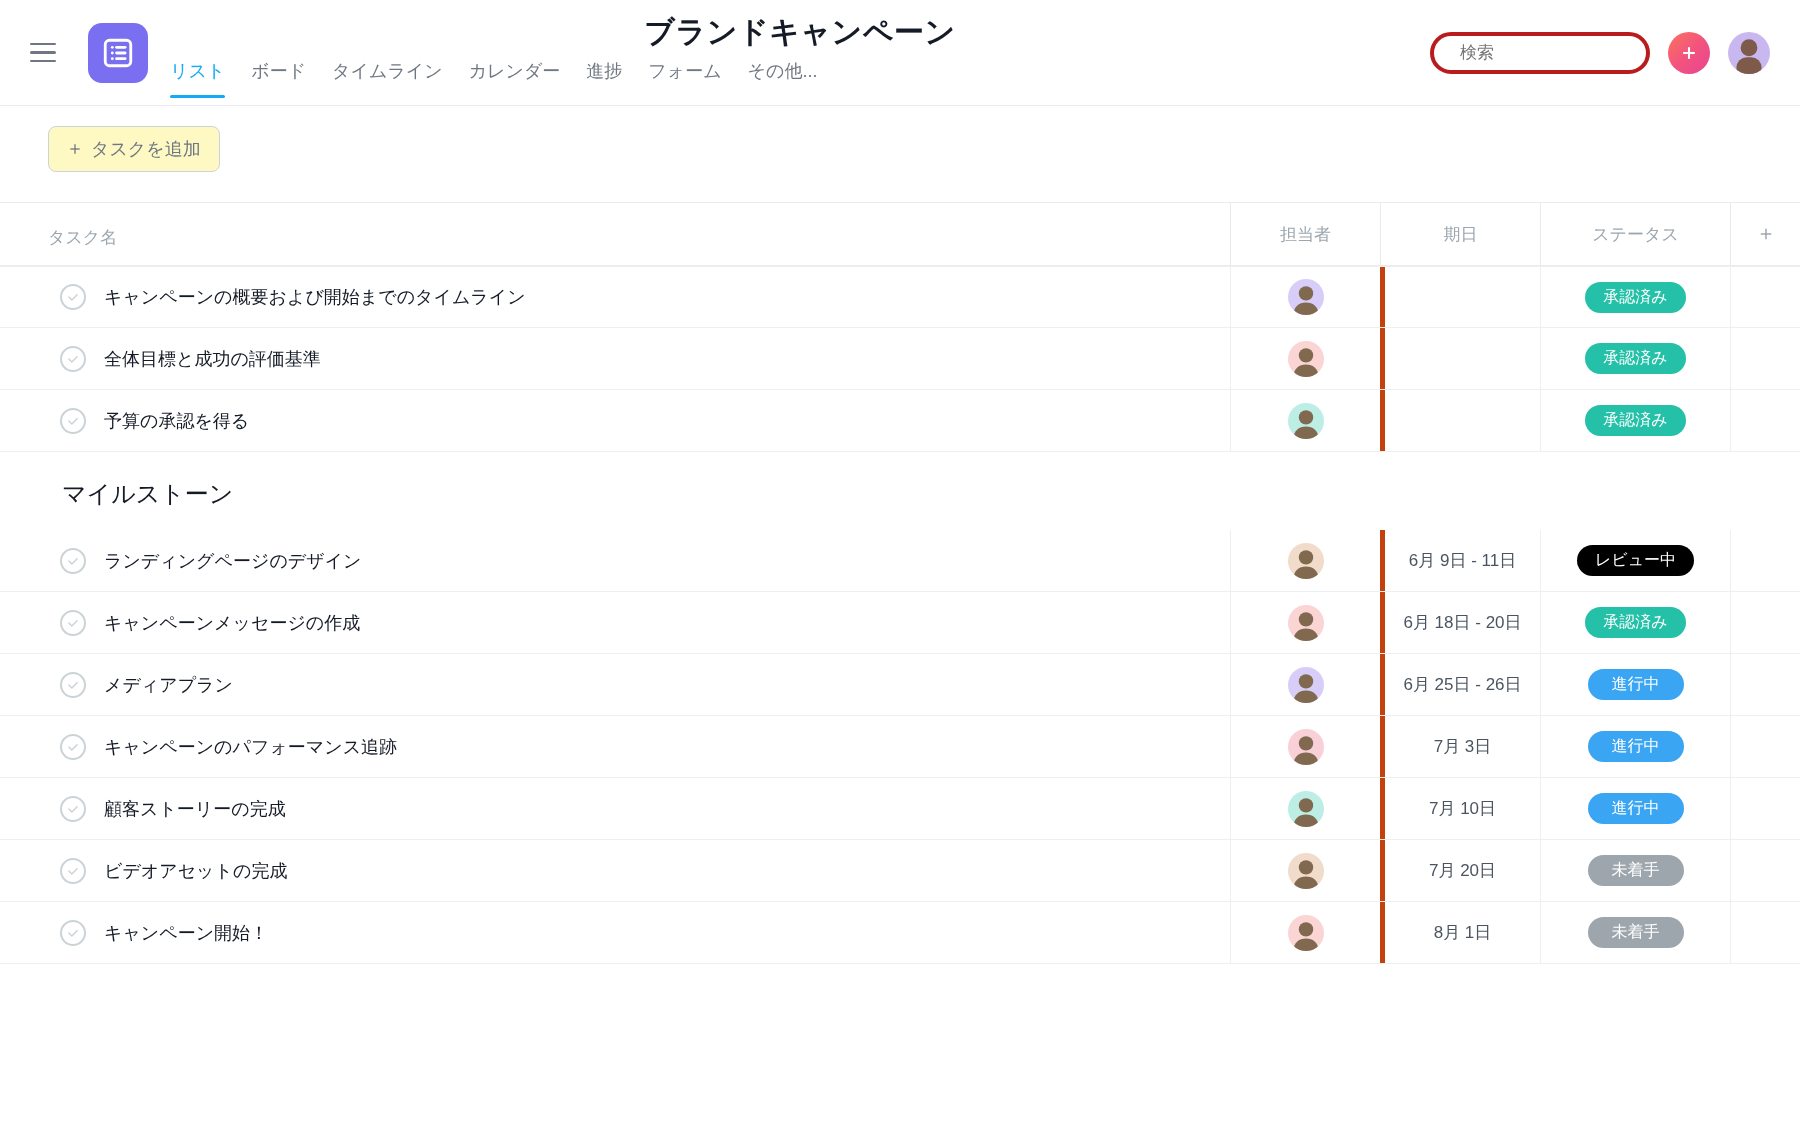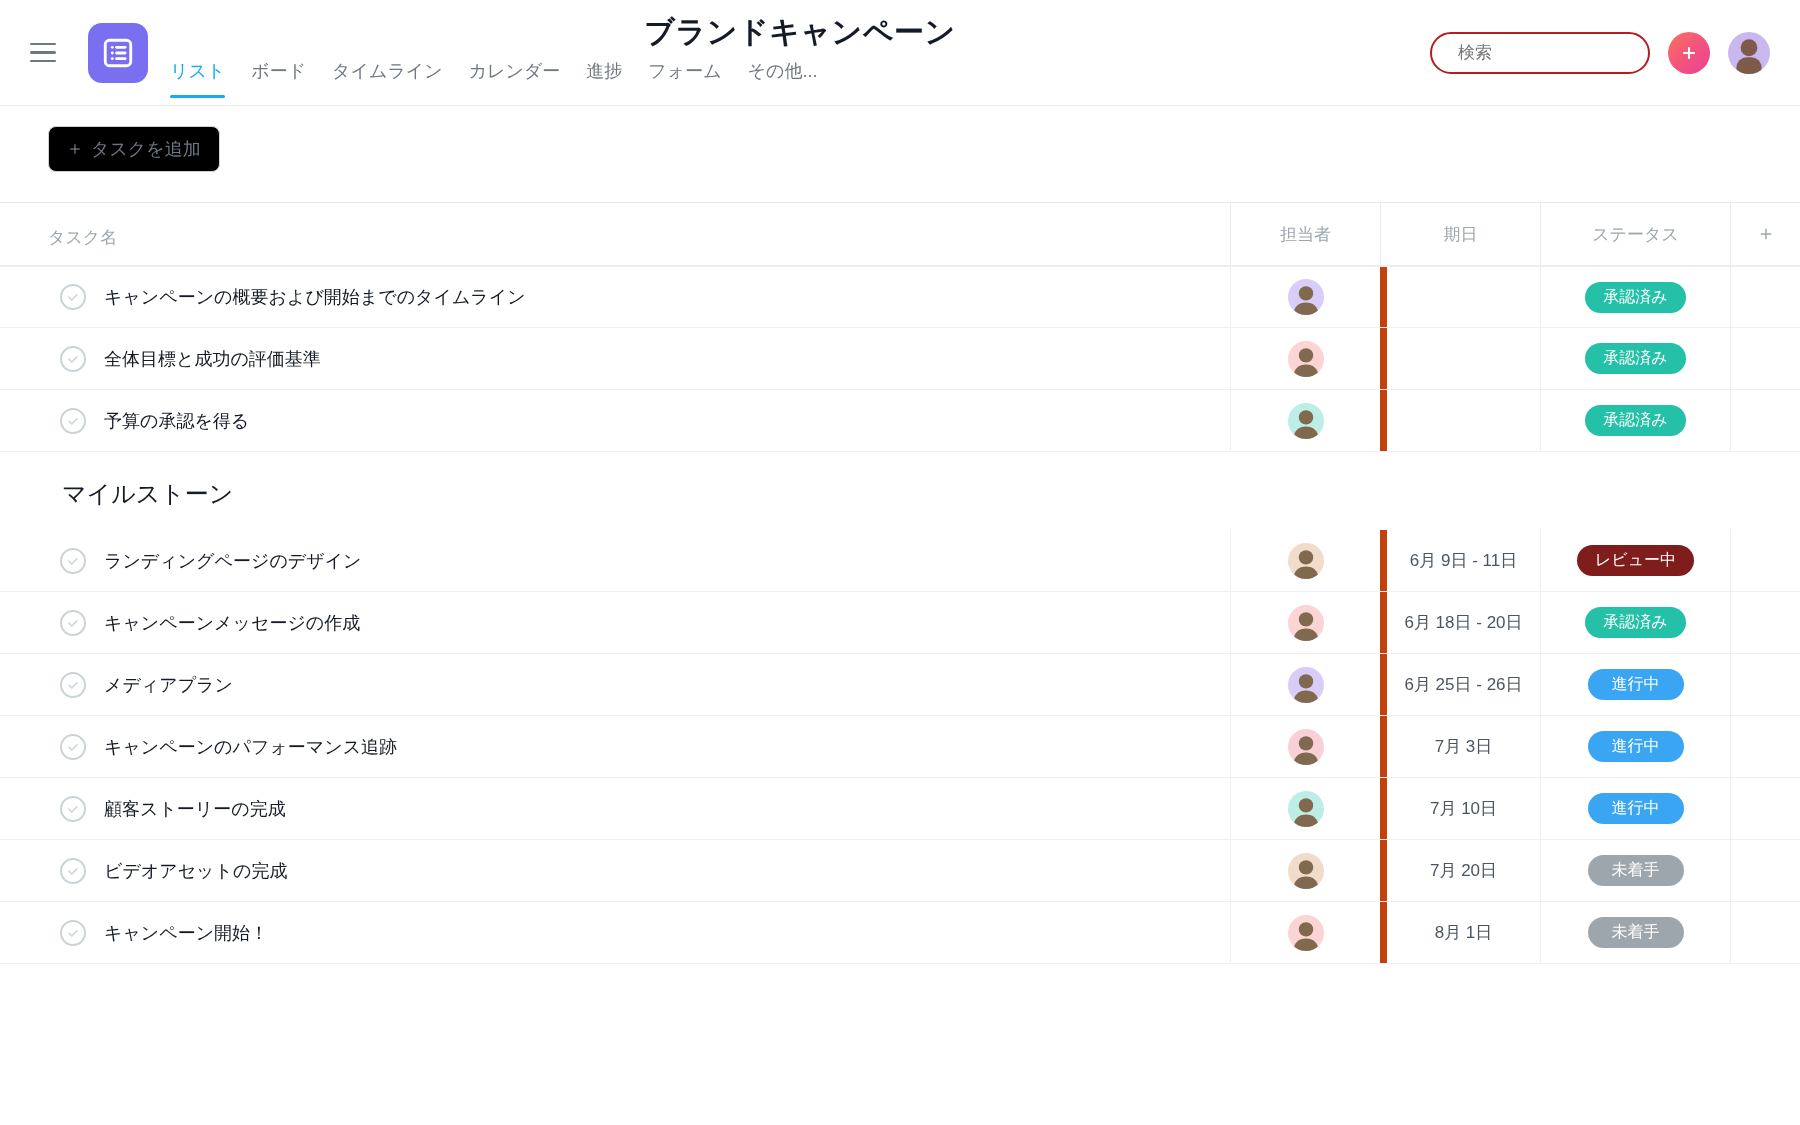--- a/index.html
+++ b/index.html
@@ -18,34 +18,34 @@
   }
   .project-icon svg { width:34px; height:34px; }
   .project-head { flex:1; }
   .project-title { font-size:30px; font-weight:600; letter-spacing:0.5px; margin-bottom:6px;text-align:center;}
   .tabs { display:flex; gap:26px; font-size:18px; color:#6f7782; }
   .tab { position:relative; padding-bottom:10px; cursor:pointer;}
   .tab.active { color:#14aaf5; }
   .tab.active::after { content:""; position:absolute; left:0; right:0; bottom:-5px; height:3px; background:#14aaf5; border-radius:2px;}
   .topbar-right { display:flex; align-items:center; gap:18px; }
   .search-wrap {
-    display:flex; align-items:center; width:220px; height:42px; border:2px solid #b91c1c; border-radius:21px; padding:0 16px; gap:10px; color:#9ca6af;
+    display:flex; align-items:center; width:220px; height:42px; border:4px solid #b91c1c; border-radius:21px; padding:0 16px; gap:10px; color:#9ca6af;
   }
   .search-wrap svg { width:18px; height:18px; }
   .search-wrap input { border:none; outline:none; font-size:17px; flex:1; background:transparent; color:#6f7782;}
   .add-btn {
     width:42px; height:42px; border-radius:50%; background:linear-gradient(135deg,#fc735e,#f2547d,#e84393); display:flex; align-items:center; justify-content:center; cursor:pointer;
   }
   .add-btn svg { width:20px; height:20px; }
   .avatar-top { width:42px; height:42px; border-radius:50%; background:#c9b8f0; overflow:hidden; display:flex; align-items:flex-end; justify-content:center;}
   
   
   .toolbar { padding:20px 48px 30px; }
   .add-task-btn {
-    display:inline-flex; align-items:center; gap:8px; height:46px; padding:0 18px; border:1px solid #cbd3d6; border-radius:8px; color:#6f7782; font-size:18px; cursor:pointer; background:#000000;
+    display:inline-flex; align-items:center; gap:8px; height:46px; padding:0 18px; border:1px solid #cbd3d6; border-radius:8px; color:#6f7782; font-size:18px; cursor:pointer; background:#fef9c3;
   }
   .add-task-btn svg{width:16px;height:16px;}
   
   
   .col-header {
     display:flex; align-items:center; border-top:1px solid #e8ecee; border-bottom:1px solid #e8ecee; height:64px; color:#9ca6af; font-size:17px;
   }
   .col-name   { flex:1; padding-left:48px;margin-top:7px; }
   .col-assign { width:150px; text-align:center; border-left:1px solid #e8ecee; height:100%; display:flex; align-items:center; justify-content:center;}
   .col-due    { width:160px; text-align:left; border-left:1px solid #e8ecee; height:100%; display:flex; align-items:center; justify-content:center;}
@@ -61,32 +61,32 @@
   .task-row {
     display:flex; align-items:center; height:62px; border-bottom:1px solid #edeff0;
   }
   .task-row:first-of-type{ border-top:1px solid #edeff0;}
   .task-check {
     width:26px; height:26px; border:2px solid #cbd3d6; border-radius:50%; margin-left:60px; margin-right:18px; display:flex; align-items:center; justify-content:center; cursor:pointer; flex-shrink:0;
   }
   .task-check svg{width:14px;height:14px;}
   .task-name { flex:1; font-size:18px; color:#151b26; }
   .cell-assign { width:150px; display:flex; align-items:center; justify-content:center; border-left:1px solid #edeff0; height:100%;}
-  .cell-due    { width:160px; display:flex; align-items:center; justify-content:center; border-left:7px solid #c2410c; height:100%; font-size:17px; color:#4b5560;}
+  .cell-due    { width:160px; display:flex; align-items:center; justify-content:center; border-left:5px solid #c2410c; height:100%; font-size:17px; color:#4b5560;}
   .cell-status { width:190px; display:flex; align-items:center; justify-content:center; border-left:1px solid #edeff0; height:100%;}
   .cell-plus   { width:70px;  border-left:1px solid #edeff0; height:100%;}
   .avatar-sm {
     width:36px;height:36px;border-radius:50%;overflow:hidden;display:flex;align-items:flex-end;justify-content:center;
   }
   .avatar-sm svg{width:100%;height:100%;}
   .pill {
     display:inline-block; padding:5px 18px; border-radius:16px; color:#fff; font-size:16px; font-weight:500; min-width:96px; text-align:center;
   }
   .pill-approved { background:#25c0a8; } 
-  .pill-review   { background:#7f1d1d; } 
+  .pill-review   { background:#000000; } 
   .pill-progress { background:#3aa5f2; } 
   .pill-notstart { background:#9ea6ad; } 
 
   
   .bg-purple{background:#d7cdf8;}
   .bg-pink  {background:#fbd4d4;}
   .bg-teal  {background:#bdeee6;}
   .bg-pink2 {background:#f9cfd8;}
   .bg-tan   {background:#f1dccb;}
 </style>

